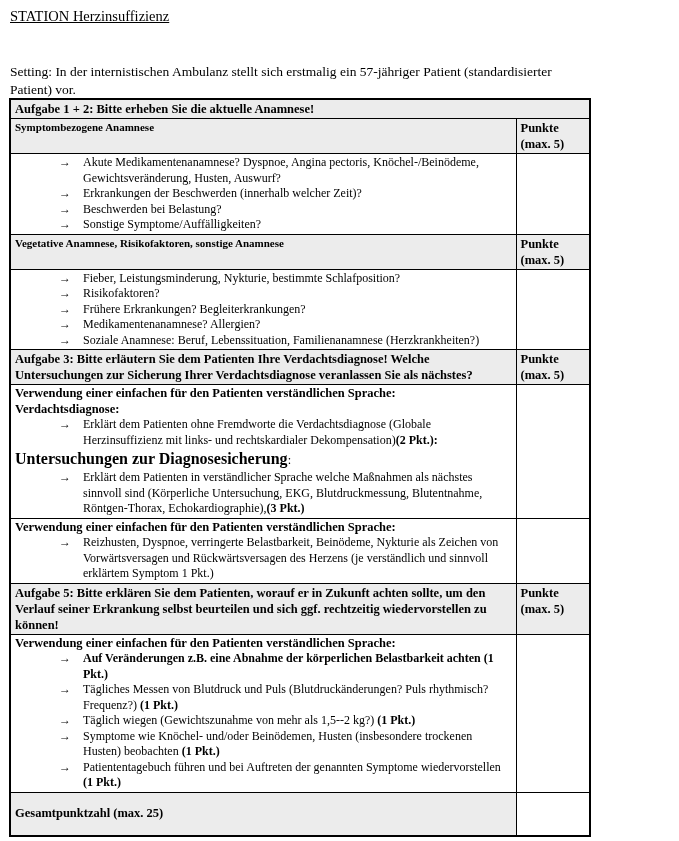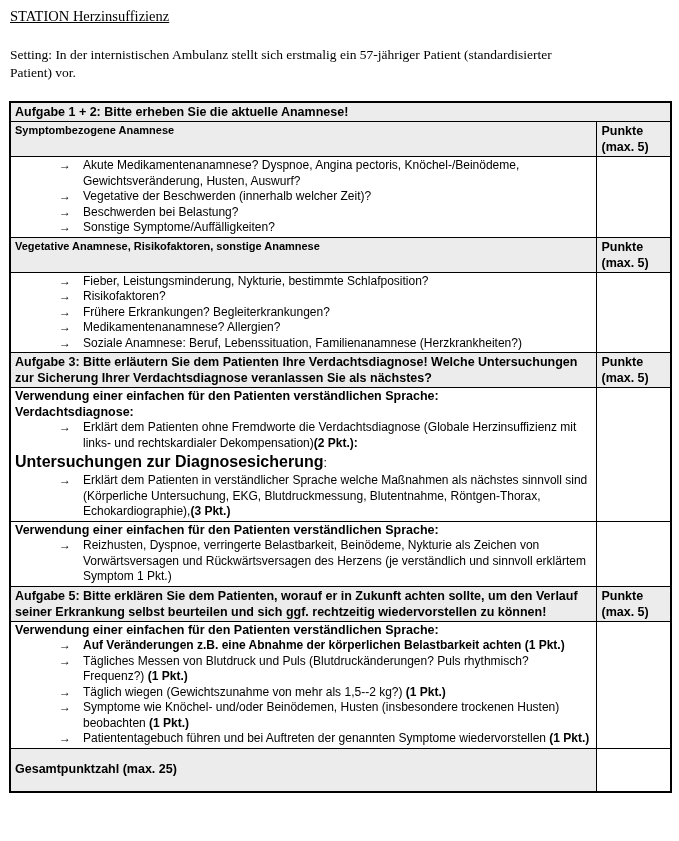--- a/index.html
+++ b/index.html
@@ -1,20 +1,20 @@
 <!DOCTYPE html>
 <html><head>
 <meta charset="utf-8">
 <style>
   html,body{margin:0;padding:0;background:#ffffff;}
   body{width:679px;height:841px;font-family:"Liberation Sans",sans-serif;color:#000;overflow:hidden;}
   .page{padding:6px 8px 0 9px;}
   .doc-title{font-family:"Liberation Serif",serif;font-size:14.5px;text-decoration:underline;margin:2px 0 0 1px;}
-  .setting{font-family:"Liberation Serif",serif;font-size:13.5px;line-height:1.3;max-width:572px;margin:21px 0 0 1px;}
-  table.station{border-collapse:collapse;table-layout:fixed;width:663px;margin-top:20px;border:2px solid #000;}
+  .setting{font-family:"Liberation Serif",serif;font-size:13.5px;line-height:1.3;max-width:572px;margin:38px 0 0 1px;}
+  table.station{border-collapse:collapse;table-layout:fixed;width:582px;border:2px solid #000;font-family:Liberation Serif, serif;}
   td{border:1px solid #000;vertical-align:top;padding:1px 4px;font-size:12px;line-height:15.5px;overflow:hidden;}
   .gray{background:#ececec;}
   .bold{font-weight:bold;}
   .task-header{font-weight:bold;font-size:12.5px;line-height:16px;}
   .section-header{font-weight:bold;font-size:11px;}
   .pts-col{width:74px;}
   .pts{font-weight:bold;font-size:12.5px;line-height:16px;}
   ul.checklist{list-style:none;margin:0;padding:0;}
   ul.checklist li{display:flex;margin-left:44px;}
   .arrow{flex:0 0 24px;}
@@ -54,21 +54,21 @@
 
     <tr>
       <td>
         <ul class="checklist">
           <li>
             <span class="arrow">→</span>
             <span class="li-text"><span>Akute Medikamentenanamnese? Dyspnoe, Angina pectoris, Knöchel-/Beinödeme, Gewichtsveränderung, Husten, Auswurf?</span><span class="bold"></span></span>
           </li>
           <li>
             <span class="arrow">→</span>
-            <span class="li-text"><span>Vegetative der Beschwerden (innerhalb welcher Zeit)?</span><span class="bold"></span></span>
+            <span class="li-text"><span>Erkrankungen der Beschwerden (innerhalb welcher Zeit)?</span><span class="bold"></span></span>
           </li>
           <li>
             <span class="arrow">→</span>
             <span class="li-text"><span>Beschwerden bei Belastung?</span><span class="bold"></span></span>
           </li>
           <li>
             <span class="arrow">→</span>
             <span class="li-text"><span>Sonstige Symptome/Auffälligkeiten?</span><span class="bold"></span></span>
           </li>
         </ul>

